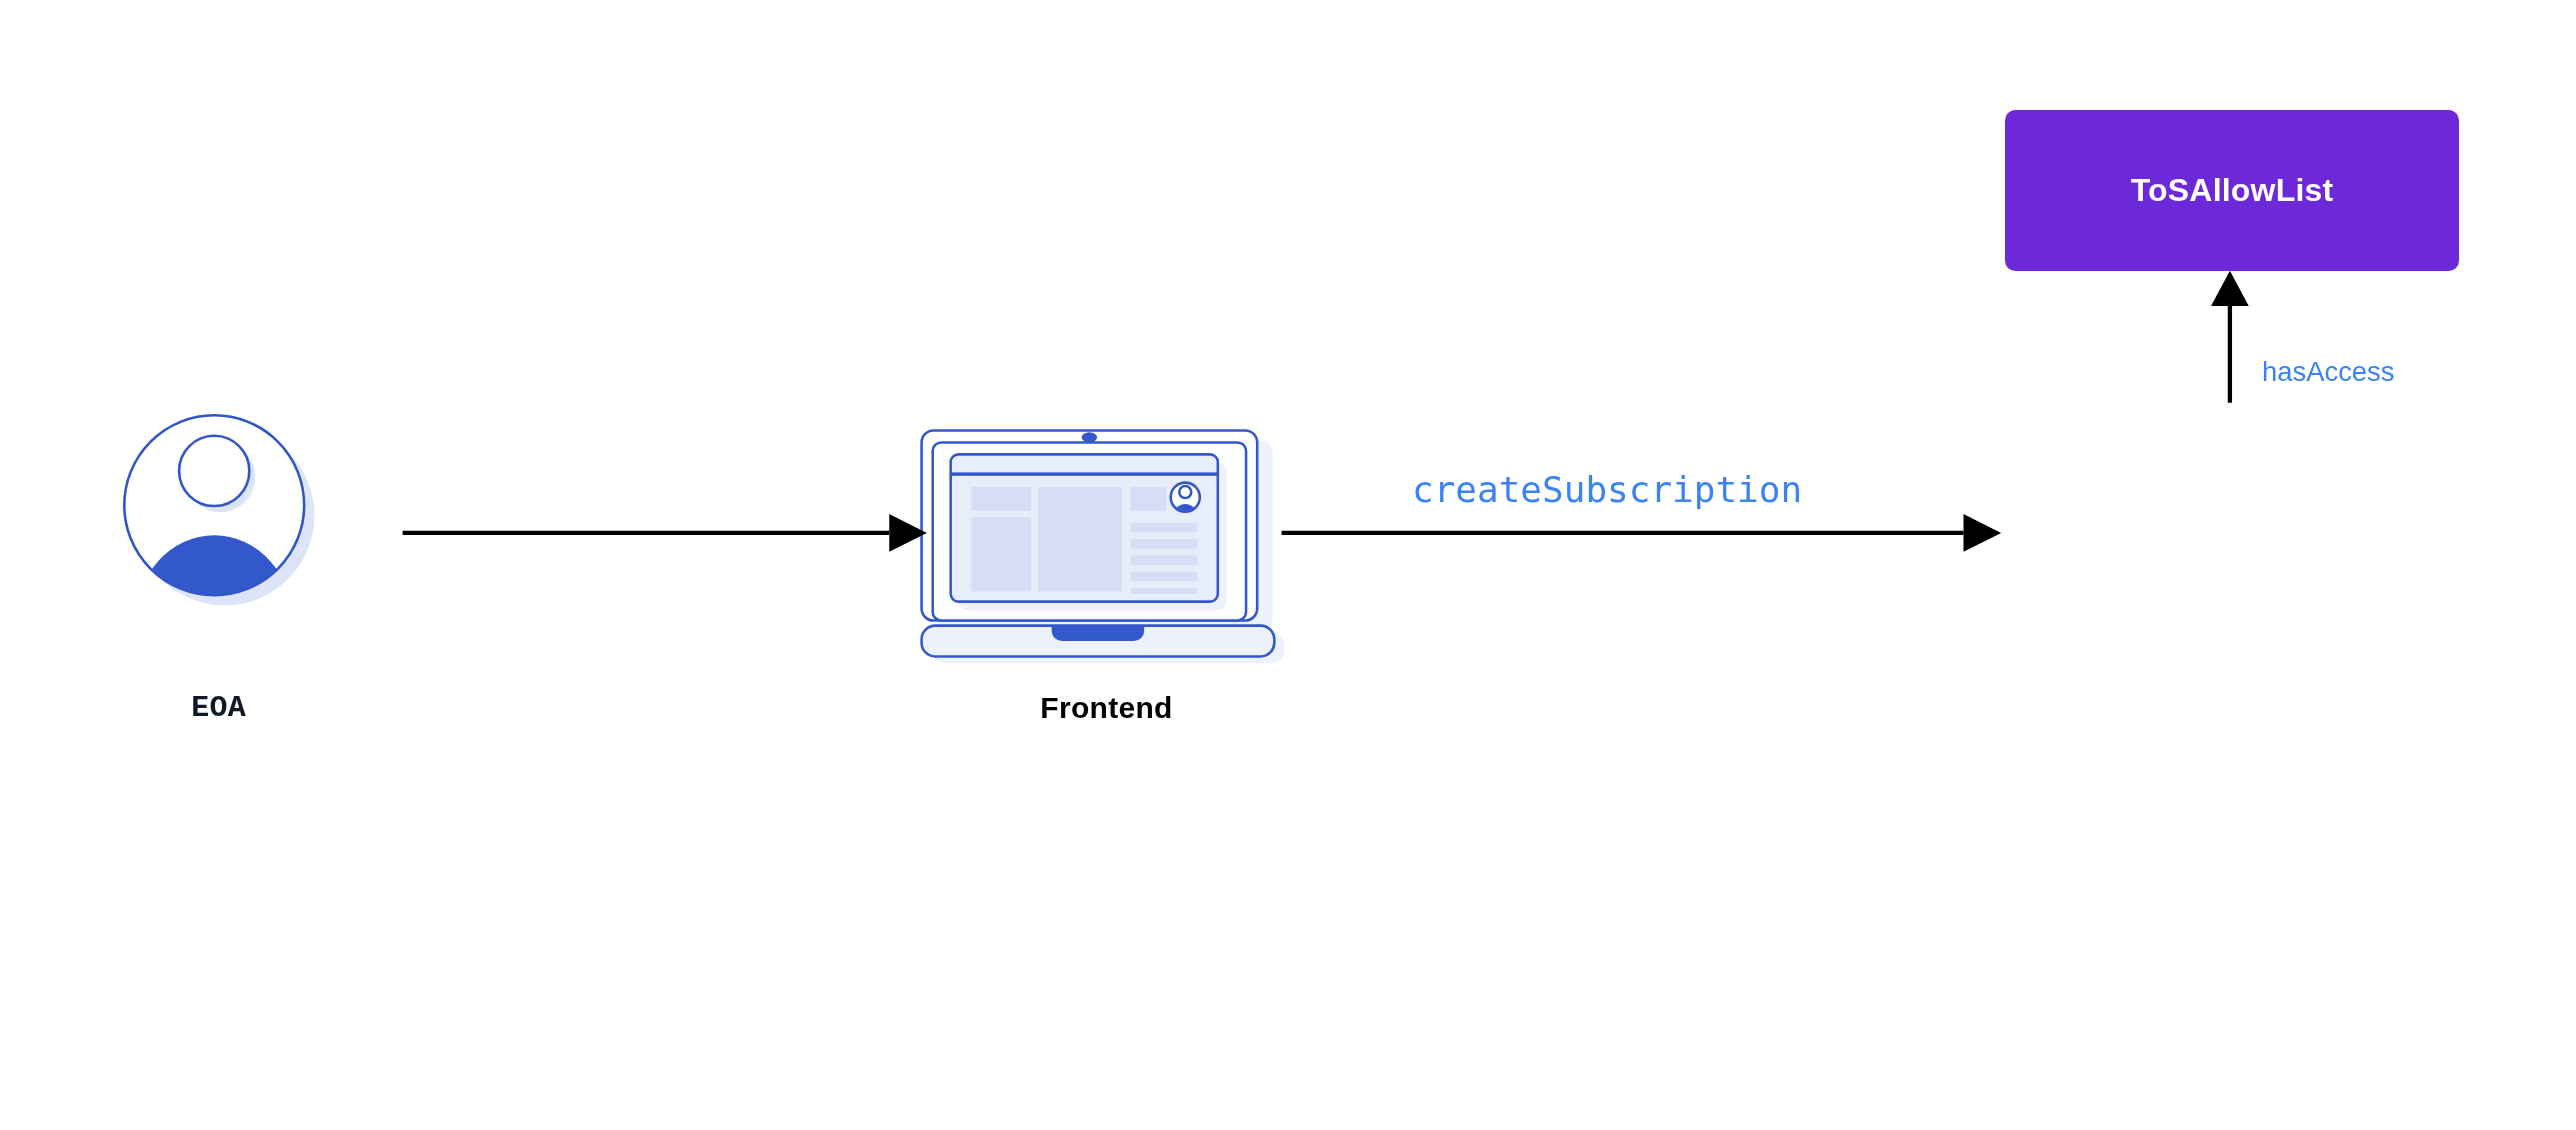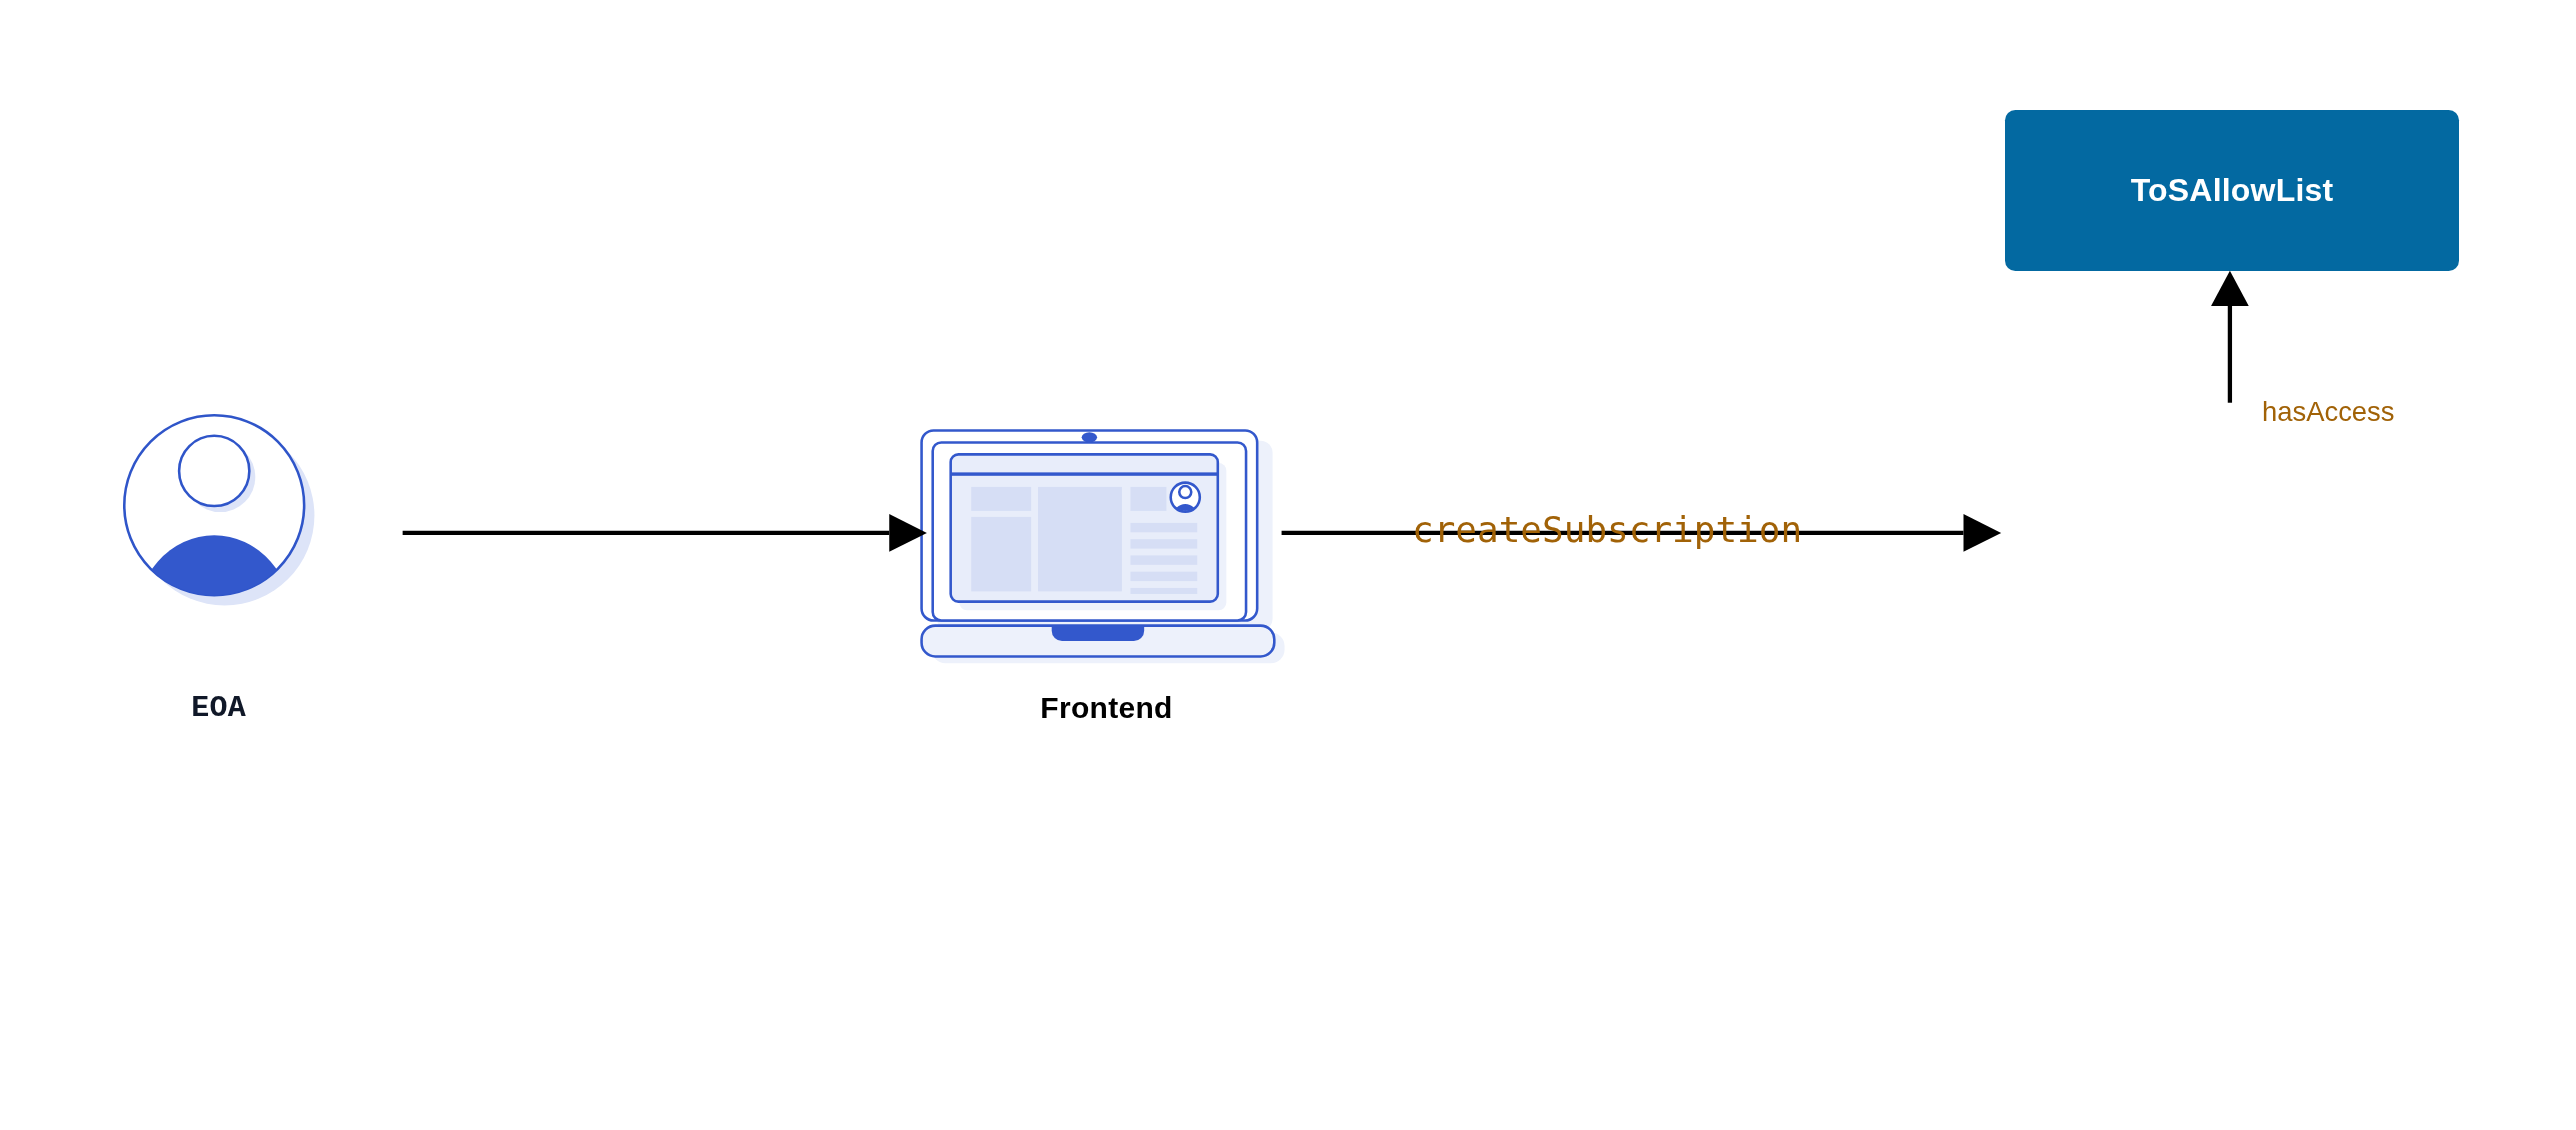--- a/index.html
+++ b/index.html
@@ -78,21 +78,21 @@
     text-align: center;
     font-size: 30px;
     font-weight: 700;
     letter-spacing: 0.3px;
     color: #000000;
   }
 
   
   .contract-box {
     position: absolute;
-    background: #0369a1;
+    background: #6d28d9;
     border-radius: 10.3px;
     display: flex;
     align-items: center;
     justify-content: center;
     color: #ffffff;
     font-size: 32px;
     font-weight: 700;
     letter-spacing: 0.2px;
   }
   #tos-allowlist-box {
@@ -151,23 +151,22 @@
     left: 0;
     top: 0;
     width: 2576px;
     height: 1131px;
     pointer-events: none;
   }
 
   
   .edge-label {
     position: absolute;
-    color: #a16207;
+    color: #3b82f6;
     white-space: nowrap;
-    margin-top: 40px;
   }
   #label-create-subscription {
     left: 1412px;
     top: 469px;
     font-family: "DejaVu Sans Mono", "Liberation Mono", monospace;
     font-size: 36px;
     letter-spacing: 0px;
   }
   #label-has-access {
     left: 2262px;

